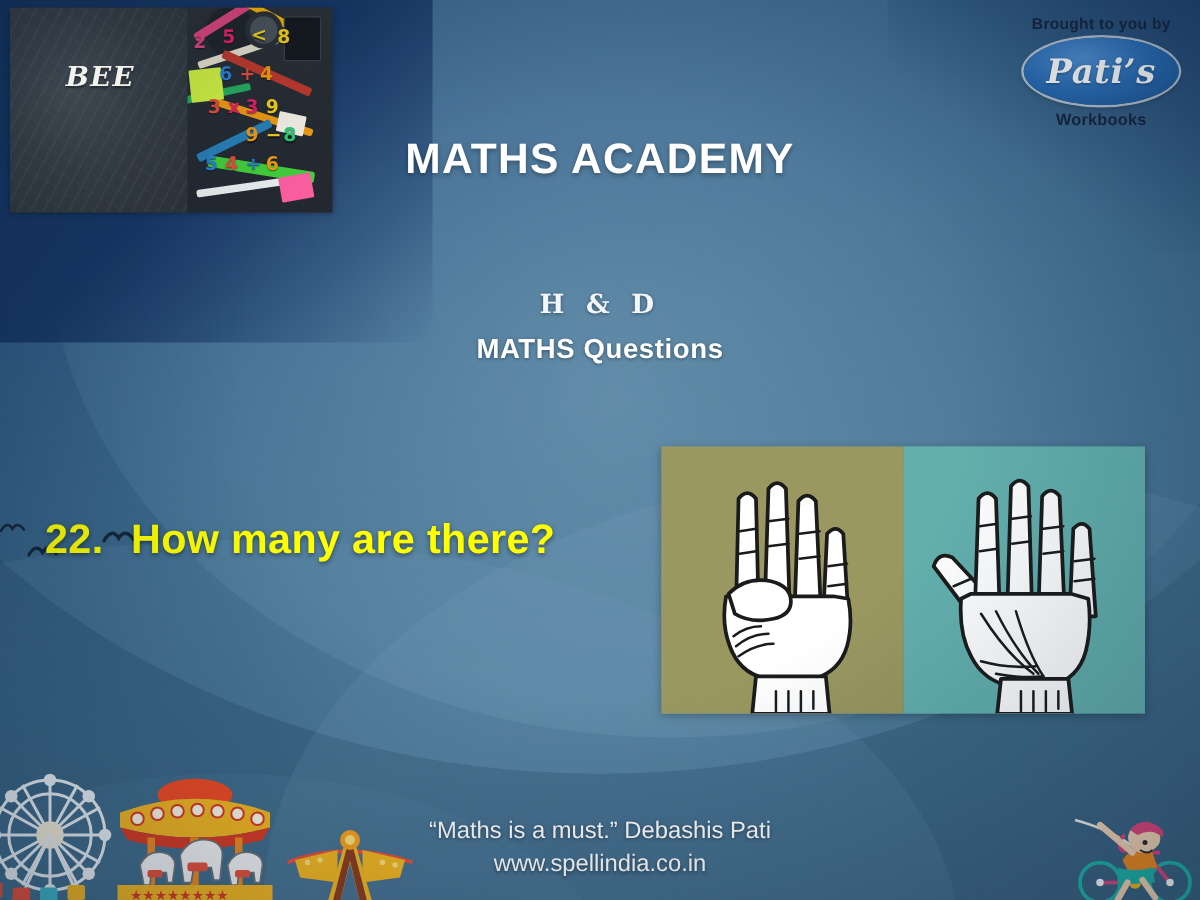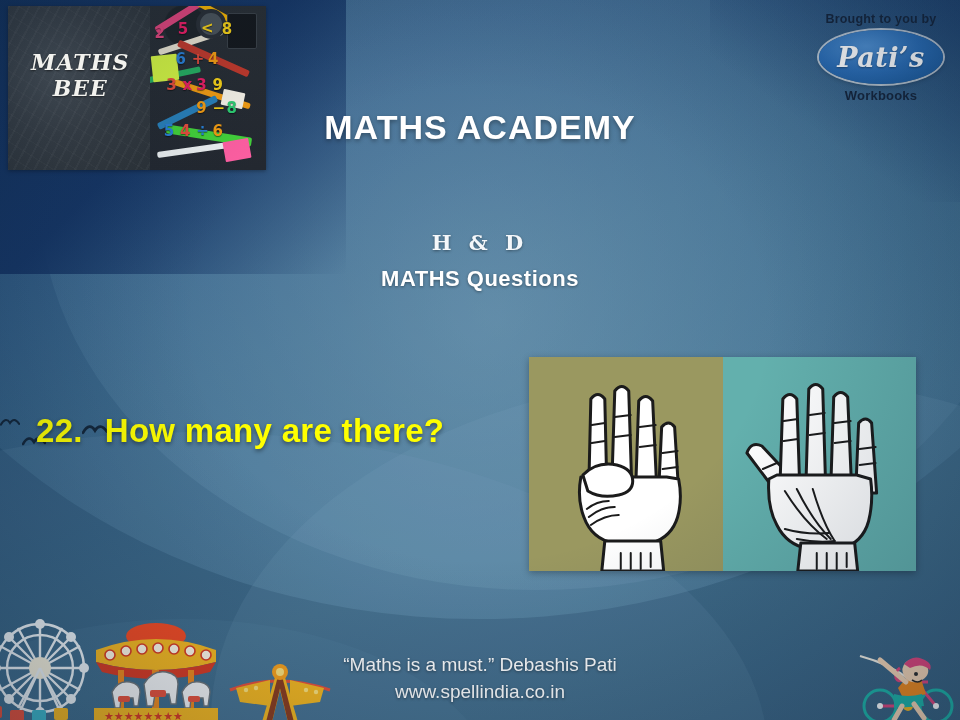--- a/index.html
+++ b/index.html
@@ -288,21 +288,20 @@
   <div class="bg-dome-soft"></div>
   <div class="bg-hill-a"></div>
   <div class="bg-hill-b"></div>
   <div class="bg-hill-c"></div>
   <div class="bg-corner-tl"></div>
   <div class="bg-corner-tr"></div>
 
   <div class="bee-logo">
     <div class="bee-board"></div>
     <div class="bee-text">
-      <div>MATHS</div>
       <div>BEE</div>
     </div>
     <div class="bee-supplies">
 
       <span class="sup" style="left:2%;top:4%;width:46%;height:7px;background:#e0457b;transform:rotate(-32deg);"></span>
       <span class="sup" style="left:30%;top:2%;width:52%;height:6px;background:#f5b301;transform:rotate(28deg);"></span>
       <span class="sup" style="left:6%;top:20%;width:58%;height:6px;background:#e8e2d0;transform:rotate(-18deg);"></span>
       <span class="sup" style="left:22%;top:30%;width:66%;height:7px;background:#c0392b;transform:rotate(24deg);"></span>
       <span class="sup" style="left:-4%;top:40%;width:48%;height:6px;background:#27ae60;transform:rotate(-12deg);"></span>
       <span class="sup" style="left:18%;top:52%;width:70%;height:6px;background:#f39c12;transform:rotate(18deg);"></span>

